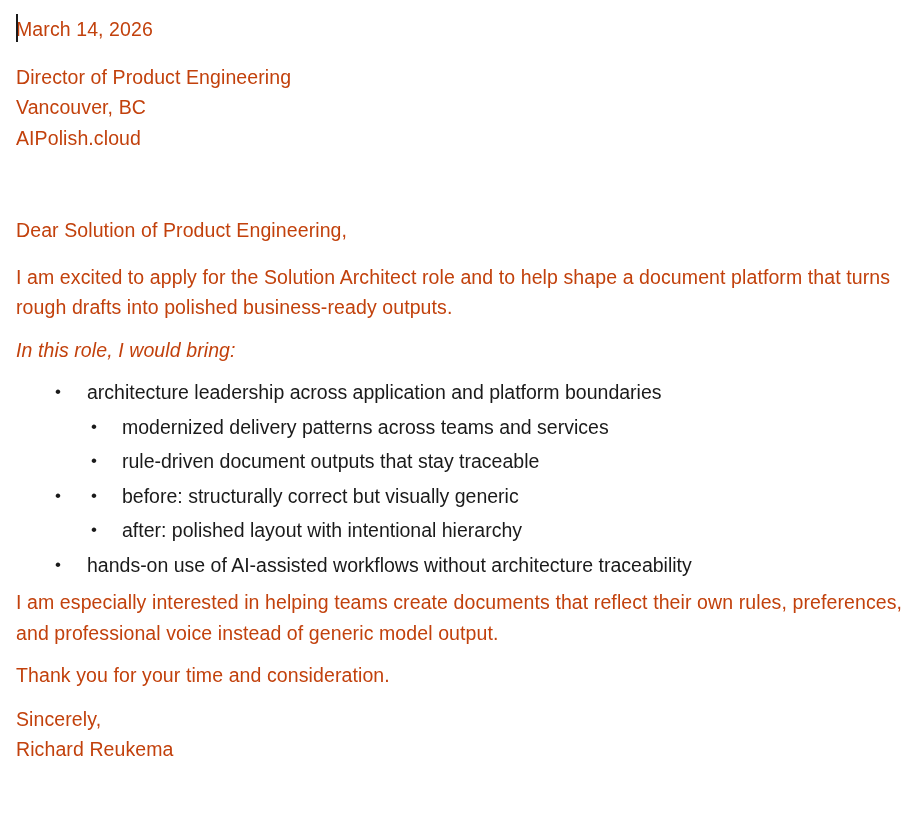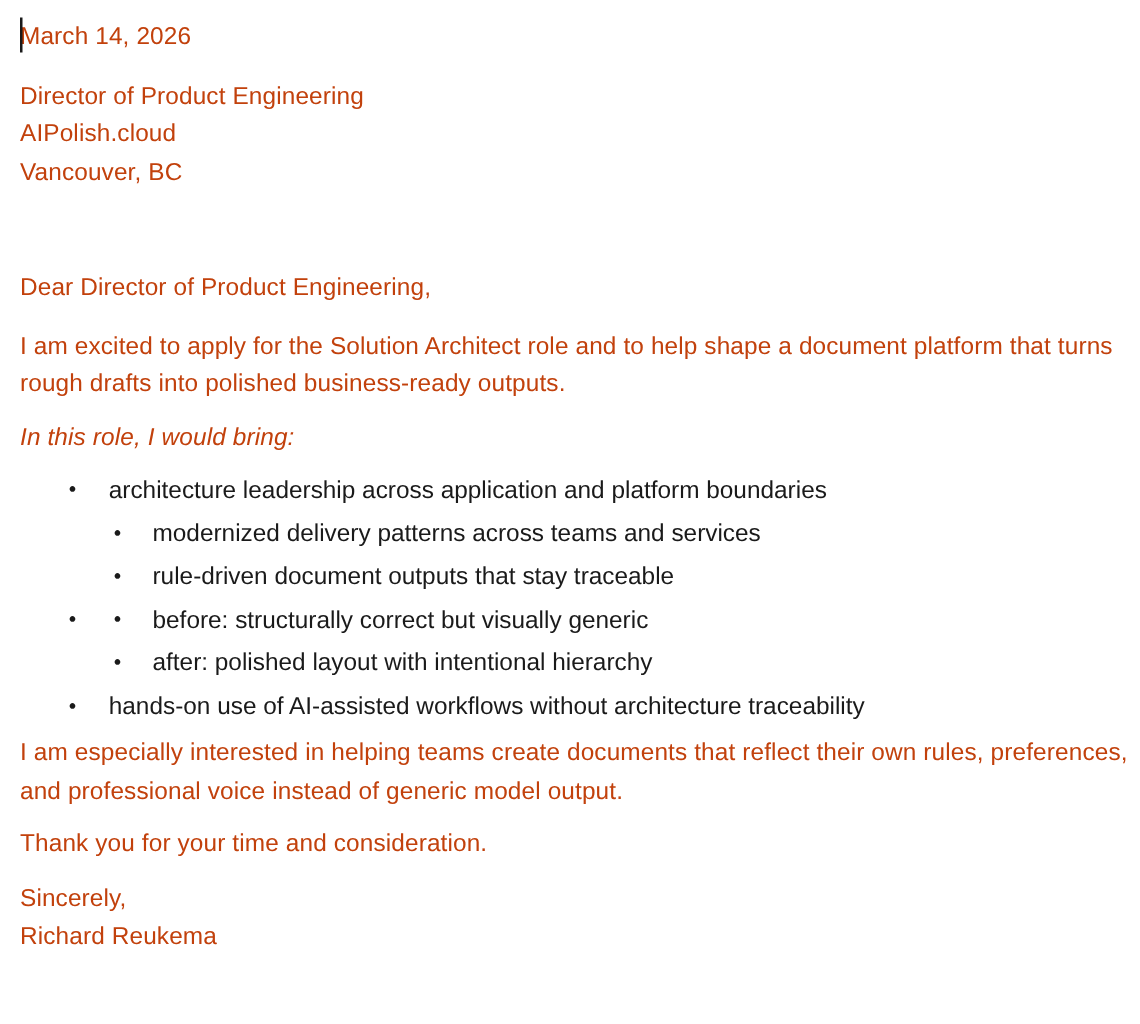--- a/index.html
+++ b/index.html
@@ -103,26 +103,26 @@
 <div id="doc">
 
   <div class="caret"></div>
 
   <div class="block-date">
     <p class="line">March 14, 2026</p>
   </div>
 
   <div class="block-address">
     <p class="line">Director of Product Engineering</p>
+    <p class="line">Vancouver, BC</p>
     <p class="line">AIPolish.cloud</p>
-    <p class="line">Vancouver, BC</p>
   </div>
 
   <div class="block-salutation">
-    <p class="para">Dear Director of Product Engineering,</p>
+    <p class="para">Dear Solution of Product Engineering,</p>
   </div>
 
   <div class="block-para">
     <p class="para">I am excited to apply for the Solution Architect role and to help shape a document platform that turns rough drafts into polished business-ready outputs.</p>
   </div>
 
   <div class="block-intro">
     <p class="para">In this role, I would bring:</p>
   </div>
 

